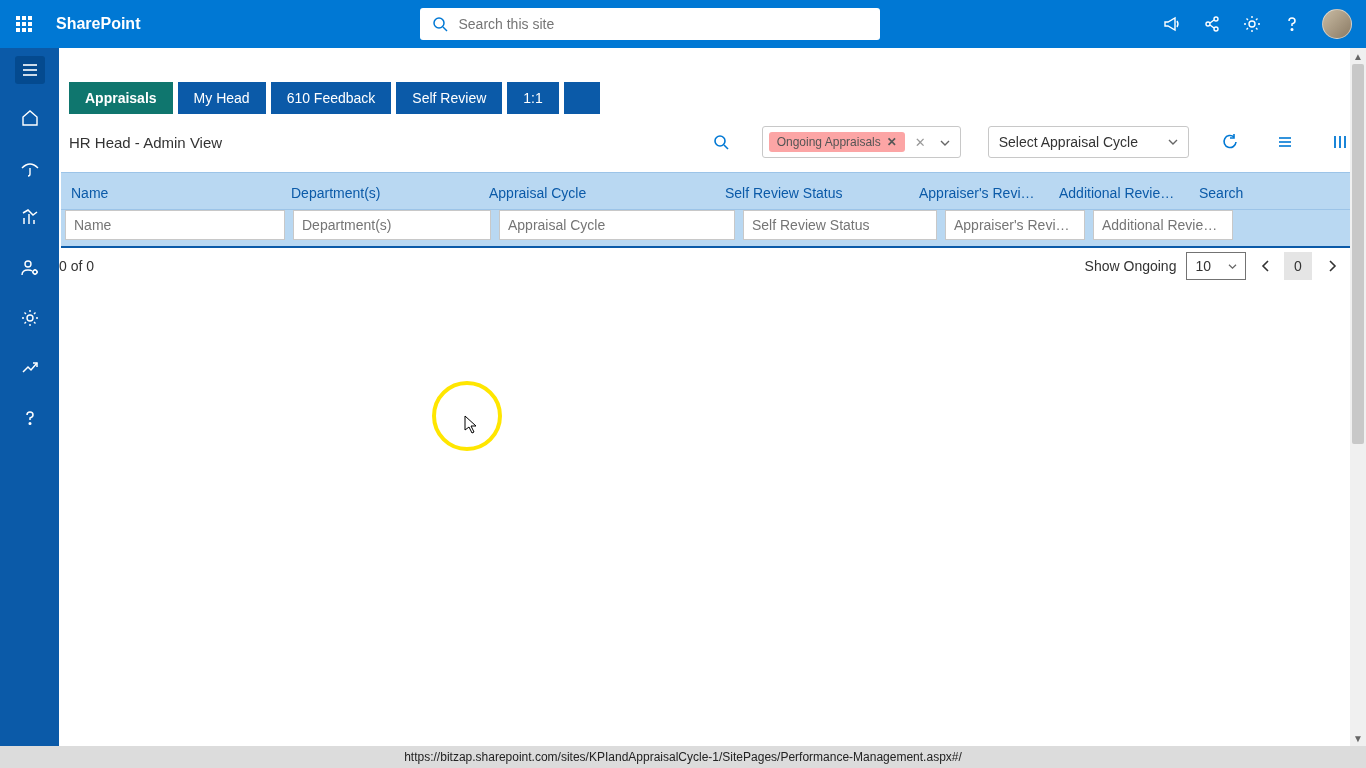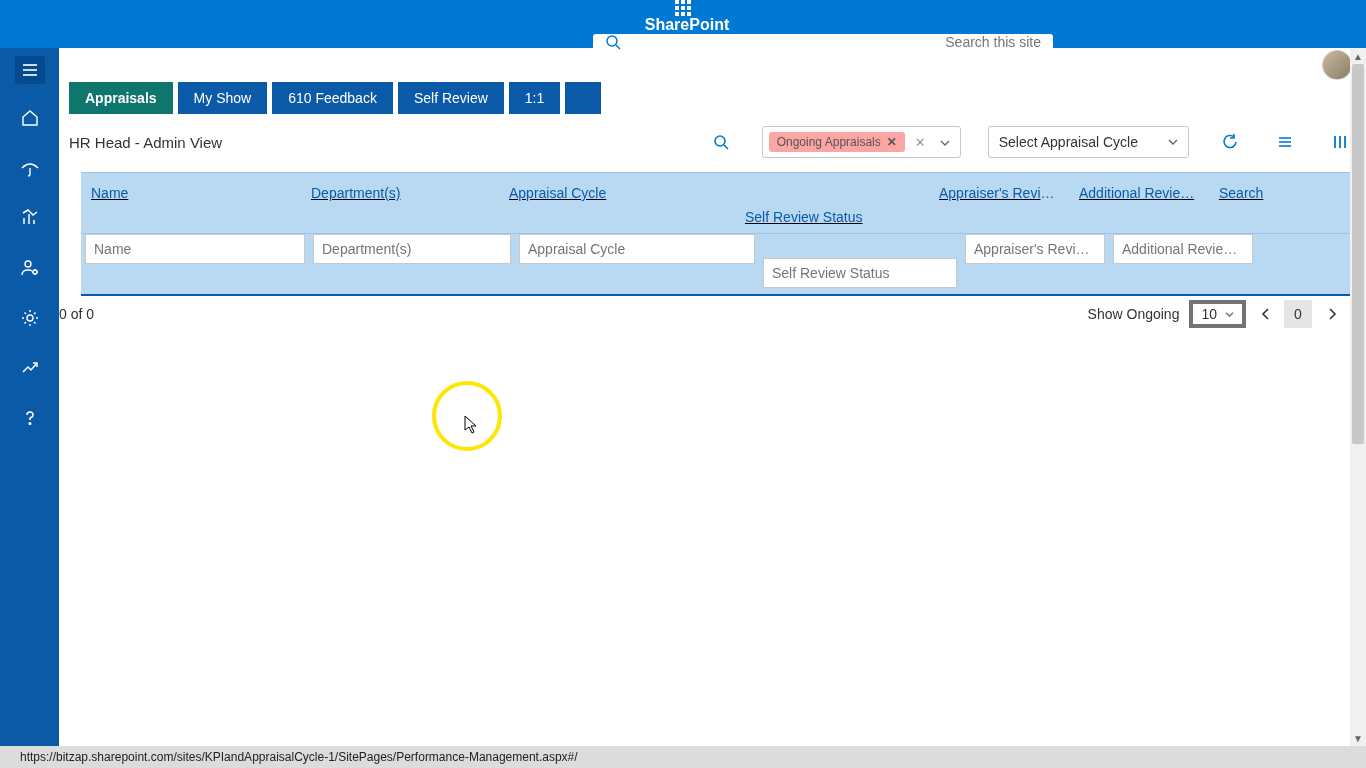--- a/index.html
+++ b/index.html
@@ -1,26 +1,26 @@
 <!DOCTYPE html>
 <html><head>
 <meta charset="utf-8">
 <style>
 * { box-sizing: border-box; margin: 0; padding: 0; font-family: "Segoe UI", Arial, sans-serif; }
 html, body { width: 1366px; height: 768px; overflow: hidden; background: #fff; }
 
 
-.topbar { height: 48px; background: #0078d4; display: flex; align-items: center; color: #fff; flex-direction: column; }
+.topbar { height: 48px; background: #0078d4; display: flex; align-items: center; color: #fff; }
 .waffle { width: 48px; height: 48px; display: flex; align-items: center; justify-content: center; cursor: pointer; }
 .waffle-grid { display: grid; grid-template-columns: repeat(3,4px); grid-template-rows: repeat(3,4px); gap: 2px; }
 .waffle-dot { width: 4px; height: 4px; background: #fff; }
 .brand { font-size: 16px; font-weight: 600; margin-left: 8px; }
 .search-wrap { margin-left: 280px; width: 460px; height: 32px; background: #fff; border-radius: 3px; display: flex; align-items: center; padding: 0 12px; }
 .search-wrap svg { flex: 0 0 auto; }
-.search-input { border: none; outline: none; flex: 1; font-size: 14px; color: #404040; margin-left: 22px; background: transparent; text-align: right; }
+.search-input { border: none; outline: none; flex: 1; font-size: 14px; color: #404040; margin-left: 10px; background: transparent; }
 .topbar-right { margin-left: auto; display: flex; align-items: center; gap: 20px; padding-right: 14px; }
 .top-icon { width: 20px; height: 20px; display: flex; align-items: center; justify-content: center; cursor: pointer; }
 .avatar { width: 30px; height: 30px; border-radius: 50%; background: linear-gradient(135deg,#c9bba3,#8a7a64); border: 1px solid rgba(255,255,255,0.5); }
 
 
 .body { display: flex; height: calc(100% - 48px - 22px); }
 .sidebar { width: 59px; background: #0b5aa8; display: flex; flex-direction: column; align-items: center; padding-top: 8px; gap: 18px; }
 .side-btn { width: 40px; height: 32px; display: flex; align-items: center; justify-content: center; cursor: pointer; color: #fff; }
 .side-btn.hamburger { background: #044a8f; border-radius: 3px; height: 28px; width: 30px; }
 
@@ -38,50 +38,50 @@
 .toolbar-spacer { flex: 1; }
 .tb-icon { width: 28px; height: 28px; display: flex; align-items: center; justify-content: center; cursor: pointer; color: #0078d4; }
 .chip-box { border: 1px solid #c8c8c8; border-radius: 3px; height: 32px; display: flex; align-items: center; padding: 0 6px; gap: 6px; }
 .chip { background: #fca5a5; border-radius: 3px; padding: 3px 8px; font-size: 12px; color: #555; display: flex; align-items: center; gap: 6px; }
 .chip-x { cursor: pointer; color: #555; font-weight: bold; font-size: 12px; }
 .chip-clear { color: #999; font-size: 13px; padding: 0 4px; cursor: pointer; }
 .chip-caret { color: #666; padding: 0 4px; cursor: pointer; }
 .select-box { border: 1px solid #c8c8c8; border-radius: 3px; height: 32px; display: flex; align-items: center; padding: 0 10px; gap: 30px; font-size: 14px; color: #333; cursor: pointer; }
 
 
-.table-wrap { margin: 14px 0 0 0; padding: 0 0 0 22px; text-decoration: underline; }
+.table-wrap { margin: 14px 0 0 0; padding: 0 0 0 2px; }
 .thead { display: flex; background: #b9d8f2; border-top: 1px solid #9cc4e8; border-bottom: 1px solid #9cc4e8; }
 .th { padding: 12px 10px 8px 10px; font-size: 14px; color: #0b5aa8; font-weight: 400; }
 .tfilter-row { display: flex; background: #b9d8f2; padding-bottom: 6px; border-bottom: 2px solid #0b5aa8; }
 .tfilter { margin: 0 4px; }
 .tfilter input { width: 100%; height: 30px; border: 1px solid #c8c8c8; padding: 0 8px; font-size: 14px; outline: none; }
 .th.action, .tfilter.action { text-align: left; }
 
 .col-name { width: 220px; }
 .col-dept { width: 198px; }
 .col-cycle { width: 236px; }
-.col-self { width: 194px; margin-top: 24px; }
+.col-self { width: 194px; }
 .col-appr { width: 140px; }
 .col-addl { width: 140px; }
 .col-action { width: 100px; }
 
 .nodata { text-align: center; padding: 22px; font-size: 14px; color: #333; }
 
 .pager { display: flex; align-items: center; padding: 4px 20px 0 0; font-size: 14px; color: #333; }
 .pager-spacer { flex: 1; }
-.entries-sel { border: 4px solid #737373; height: 28px; padding: 0 8px; display: flex; align-items: center; gap: 8px; margin-left: 10px; cursor: pointer; }
+.entries-sel { border: 1px solid #737373; height: 28px; padding: 0 8px; display: flex; align-items: center; gap: 17px; margin-left: 10px; cursor: pointer; }
 .pg-btn { width: 28px; height: 28px; display: flex; align-items: center; justify-content: center; cursor: pointer; color: #333; margin-left: 6px; }
 .pg-cur { width: 28px; height: 28px; background: #e5e5e5; display: flex; align-items: center; justify-content: center; margin-left: 4px; }
 
 
 .highlight-ring { position: absolute; width: 70px; height: 70px; border: 4px solid #ffe600; border-radius: 50%; left: 373px; top: 333px; pointer-events: none; }
 .cursor-arrow { position: absolute; left: 405px; top: 367px; pointer-events: none; }
 
 
-.statusbar { height: 22px; background: #dcdcdc; font-size: 12px; color: #222; display: flex; align-items: center; padding: 0 20px; }
+.statusbar { height: 22px; background: #dcdcdc; font-size: 12px; color: #222; display: flex; align-items: center; padding: 0 13px; justify-content: center; }
 
 
 .scrollbar { position: absolute; right: 0; top: 48px; bottom: 22px; width: 16px; background: #f0f0f0; }
 .scrollbar-thumb { position: absolute; top: 16px; left: 2px; right: 2px; height: 380px; background: #c8c8c8; border-radius: 2px; }
 .scroll-arrow { position: absolute; left: 0; right: 0; height: 16px; display: flex; align-items: center; justify-content: center; color: #666; font-size: 10px; }
 .scroll-arrow.up { top: 0; }
 .scroll-arrow.down { bottom: 0; }
 
 .th, .tfilter input { white-space: nowrap; overflow: hidden; text-overflow: ellipsis; }
 </style>
@@ -195,21 +195,21 @@
       <svg width="18" height="18" viewBox="0 0 18 18" fill="none" stroke="#fff" stroke-width="1.5">
           <path d="M6 6 Q6 3 9 3 Q12 3 12 6 Q12 8 9 9 L9 11"></path>
           <circle cx="9" cy="14.5" r="0.8" fill="#fff"></circle>
         </svg>
     </div>
   </div>
 
   <div class="main">
     <div class="tabs">
       <div class="tab active">Appraisals</div>
-      <div class="tab">My Show</div>
+      <div class="tab">My Head</div>
       <div class="tab">610 Feedback</div>
       <div class="tab">Self Review</div>
       <div class="tab">1:1</div>
       <div class="tab empty"></div>
     </div>
 
     <div class="toolbar">
       <div class="page-title">HR Head - Admin View</div>
       <div class="toolbar-spacer"></div>
       <div class="tb-icon">

